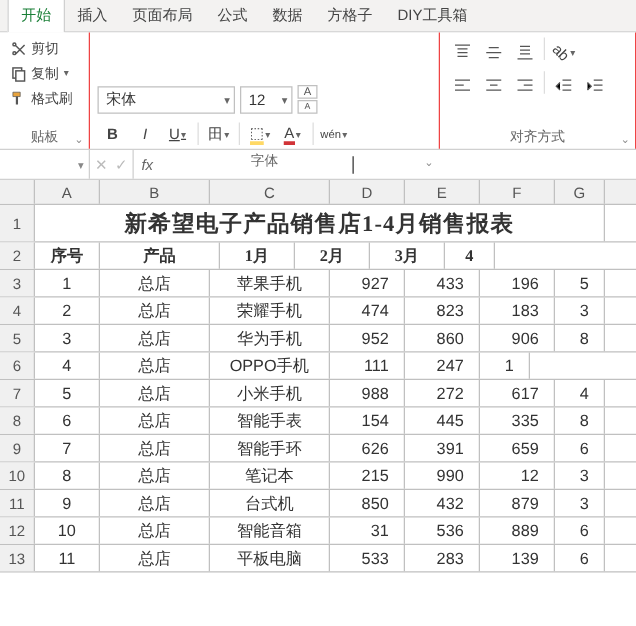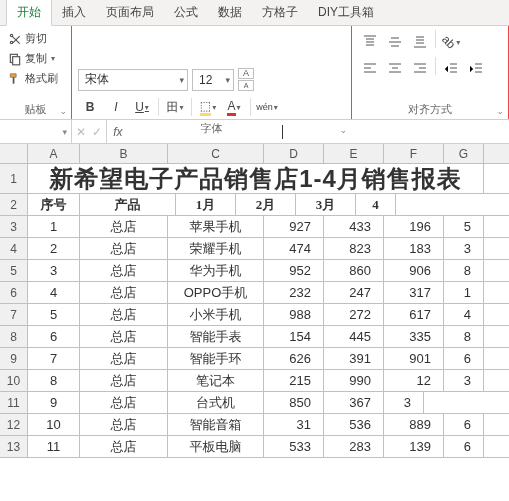--- a/index.html
+++ b/index.html
@@ -44,21 +44,21 @@
 .cursor { width:1px; height:14px; background:#333; margin-left:150px; }
 
 .sheet { position:relative; overflow:hidden; height:357px; }
 .col-headers { display:flex; height:20px; background:#f0f0f0; border-bottom:1px solid #c0c0c0; }
 .corner { width:28px; border-right:1px solid #c0c0c0; background:#f0f0f0; cursor:pointer; }
 .ch { border-right:1px solid #c0c0c0; text-align:center; font-size:12px; color:#555; line-height:20px; cursor:pointer; }
 .row { display:flex; height:22px; border-bottom:1px solid #c0c0c0; }
 .rh { width:28px; background:#f0f0f0; border-right:1px solid #c0c0c0; text-align:center; font-size:12px; color:#555; line-height:22px; cursor:pointer; }
 .cell { border-right:1px solid #c0c0c0; line-height:22px; font-size:13px; overflow:hidden; white-space:nowrap; }
 
-.title-row .cell.title { font-family:Liberation Sans, sans-serif; font-size:24px; font-weight:bold; text-align:center; letter-spacing:1px; }
+.title-row .cell.title { font-family:Liberation Serif, serif; font-size:18px; font-weight:bold; text-align:center; letter-spacing:1px; }
 .title-row { height:30px; }
 .title-row .cell, .title-row .rh { line-height:30px; }
 
 .hdr .cell { font-weight:bold; text-align:center; font-family:"SimSun"; }
 .data .c0 { text-align:center; }
 .data .c1 { text-align:center; }
 .data .c2 { text-align:center; }
 .data .num { text-align:right; padding-right:12px; }
 
 .wA{width:52px}.wB{width:88px}.wC{width:96px}.wD{width:60px}.wE{width:60px}.wF{width:60px}.wG{width:40px}
@@ -288,23 +288,22 @@
         <div class="cell wD num">952</div>
         <div class="cell wE num">860</div>
         <div class="cell wF num">906</div>
         <div class="cell wG num">8</div>
       </div>
       <div class="row data">
         <div class="rh">6</div>
         <div class="cell wA c0">4</div>
         <div class="cell wB c1">总店</div>
         <div class="cell wC c2">OPPO手机</div>
-        <div class="cell wD num">232</div>
+        <div class="cell wD num">111</div>
         <div class="cell wE num">247</div>
-        <div class="cell wF num">317</div>
         <div class="cell wG num">1</div>
       </div>
       <div class="row data">
         <div class="rh">7</div>
         <div class="cell wA c0">5</div>
         <div class="cell wB c1">总店</div>
         <div class="cell wC c2">小米手机</div>
         <div class="cell wD num">988</div>
         <div class="cell wE num">272</div>
         <div class="cell wF num">617</div>
@@ -320,40 +319,41 @@
         <div class="cell wF num">335</div>
         <div class="cell wG num">8</div>
       </div>
       <div class="row data">
         <div class="rh">9</div>
         <div class="cell wA c0">7</div>
         <div class="cell wB c1">总店</div>
         <div class="cell wC c2">智能手环</div>
         <div class="cell wD num">626</div>
         <div class="cell wE num">391</div>
-        <div class="cell wF num">901</div>
+        <div class="cell wF num">659</div>
         <div class="cell wG num">6</div>
       </div>
       <div class="row data">
         <div class="rh">10</div>
         <div class="cell wA c0">8</div>
         <div class="cell wB c1">总店</div>
         <div class="cell wC c2">笔记本</div>
         <div class="cell wD num">215</div>
         <div class="cell wE num">990</div>
         <div class="cell wF num">12</div>
         <div class="cell wG num">3</div>
       </div>
       <div class="row data">
         <div class="rh">11</div>
         <div class="cell wA c0">9</div>
         <div class="cell wB c1">总店</div>
         <div class="cell wC c2">台式机</div>
         <div class="cell wD num">850</div>
-        <div class="cell wE num">367</div>
+        <div class="cell wE num">432</div>
+        <div class="cell wF num">879</div>
         <div class="cell wG num">3</div>
       </div>
       <div class="row data">
         <div class="rh">12</div>
         <div class="cell wA c0">10</div>
         <div class="cell wB c1">总店</div>
         <div class="cell wC c2">智能音箱</div>
         <div class="cell wD num">31</div>
         <div class="cell wE num">536</div>
         <div class="cell wF num">889</div>

